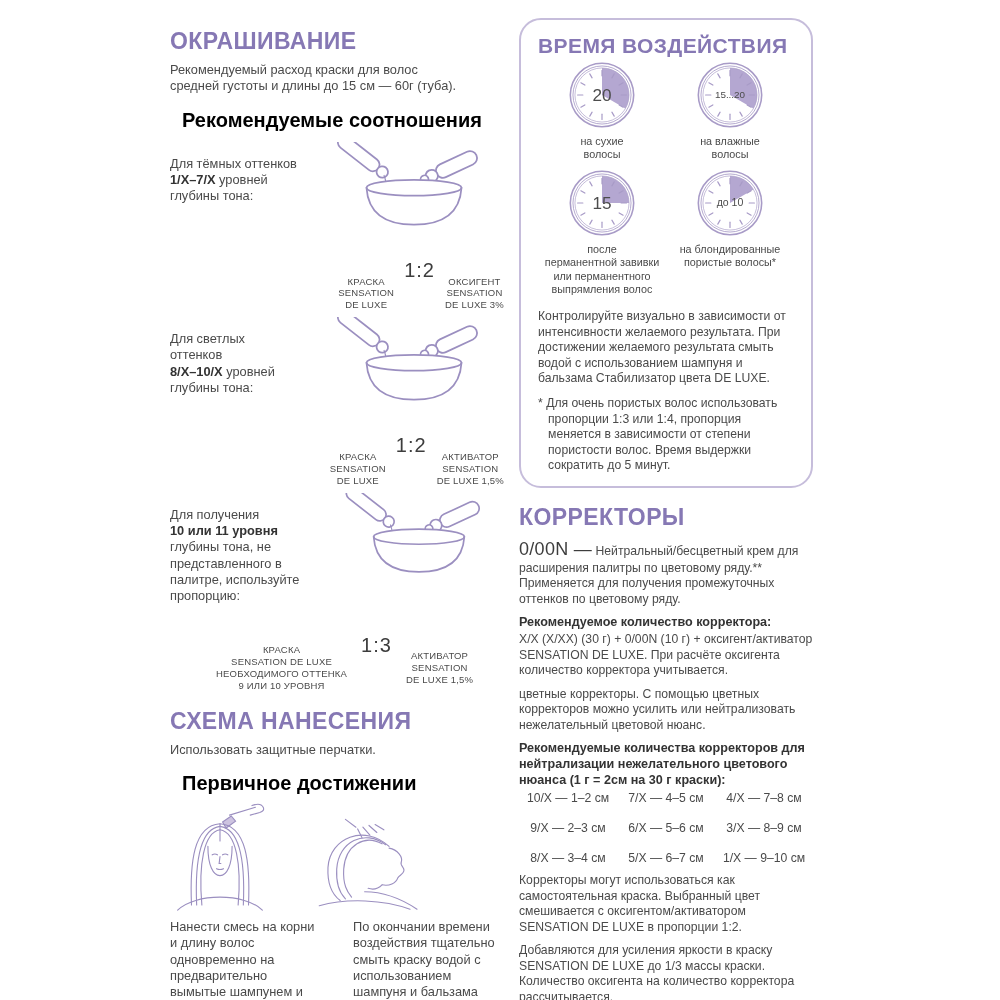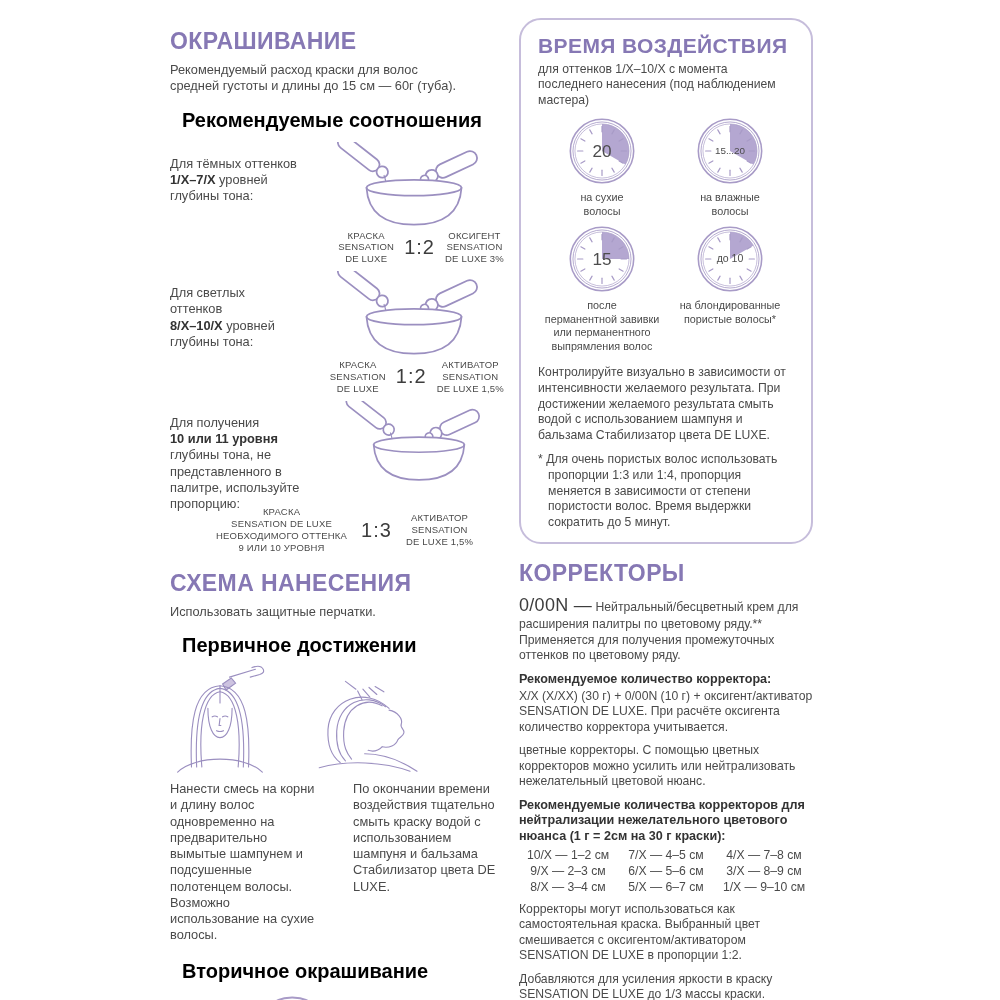--- a/index.html
+++ b/index.html
@@ -3,21 +3,21 @@
 <meta charset="utf-8">
 <style>
   * { margin:0; padding:0; box-sizing:border-box; }
   html,body { width:1000px; height:1000px; background:#ffffff; overflow:hidden;
     font-family:"Liberation Sans", sans-serif; color:#4a4a4a; }
   .col-left { position:absolute; left:170px; top:28px; width:334px; }
   .col-right { position:absolute; left:519px; top:18px; width:294px; }
   .h1 { color:#8678b4; font-size:23px; font-weight:700; letter-spacing:.4px; margin-bottom:7px; }
   .h2 { color:#000000; font-size:20px; font-weight:700; margin:14px 12px 8px; }
   p, .p { font-size:12.8px; line-height:1.27; color:#4a4a4a; }
-  .pre { white-space:pre-line; }
+  .pre { white-space:pre-line;margin-top:46px; }
   .b { font-weight:700; color:#333; }
   
   .ratio-row { display:flex; align-items:flex-start; margin-top:10px; }
   .ratio-desc { width:128px; font-size:12.8px; line-height:1.27; padding-top:14px; }
   .ratio-bowl { flex:1; text-align:right; }
   .labels-row { display:flex; align-items:center; justify-content:flex-end; gap:10px; margin:-4px 0 6px; }
   .labels-row .lbl { font-size:9.5px; line-height:1.25; text-align:center; letter-spacing:.2px; color:#4a4a4a; }
   .labels-row .ratio-num { font-size:20px; color:#3d3d3d; letter-spacing:1px; }
   .labels-wide { justify-content:flex-start; gap:14px; margin-top:-6px; }
   
@@ -35,21 +35,21 @@
   .two-col .cell { width:159px; }
   .illus-row { display:flex; align-items:flex-end; gap:6px; margin:6px 0 8px; }
   .illus-row svg.head { width:100px; height:108px; }
   .illus-row svg.head-wash { width:150px; height:96px; }
   .illus-row svg.big-clock { width:92px; height:92px; margin-bottom:8px; }
   
   .corr p { font-size:12.2px; line-height:1.27; margin-bottom:8px; }
   .corr .bold-title { font-weight:700; color:#333; font-size:12.6px; margin-bottom:3px; }
   .code-big { font-size:18px; color:#3d3d3d; letter-spacing:.3px; }
   .code-line { margin-bottom:2px; }
-  .corr-table { display:grid; grid-template-columns:1fr 1fr 1fr; row-gap:2px; font-size:12.2px;
+  .corr-table { display:grid; grid-template-columns:1fr 1fr 1fr; row-gap:16px; font-size:12.2px;
      margin:2px 0 8px; text-align:center; }
   svg .ln { stroke:#9b8fc0; stroke-width:2; fill:none; stroke-linecap:round; }
   svg .ln-thin { stroke:#9b8fc0; stroke-width:1.3; fill:none; stroke-linecap:round; }
   svg text { font-family:"Liberation Sans", sans-serif; fill:#4c4c4c; }
 </style>
 </head>
 <body>
 
 <svg width="0" height="0" style="position:absolute">
   <defs>
@@ -237,21 +237,20 @@
       <use href="#sym-clock-base"></use>
       <text x="50" y="55" text-anchor="middle" font-size="15">+5...10</text>
     </svg>
   </div>
 
 </div>
 
 <div class="col-right">
   <div class="exposure-box">
     <div class="h1">ВРЕМЯ ВОЗДЕЙСТВИЯ</div>
-    <p class="sub">для оттенков 1/X–10/X с момента последнего нанесения (под наблюдением мастера)</p>
     <div class="clock-grid">
       <div class="clock-cell">
         <svg viewBox="0 0 100 100">
           <circle cx="50" cy="50" r="41" fill="#fff"></circle>
           <path d="M50,50 L50,9 A41,41 0 0 1 85.5,70.5 Z" fill="#b4a7d1"></path>
           <use href="#sym-clock-base"></use>
           <text x="50" y="59" text-anchor="middle" font-size="26">20</text>
         </svg>
         <div class="clock-cap pre">на сухие
 волосы</div>

